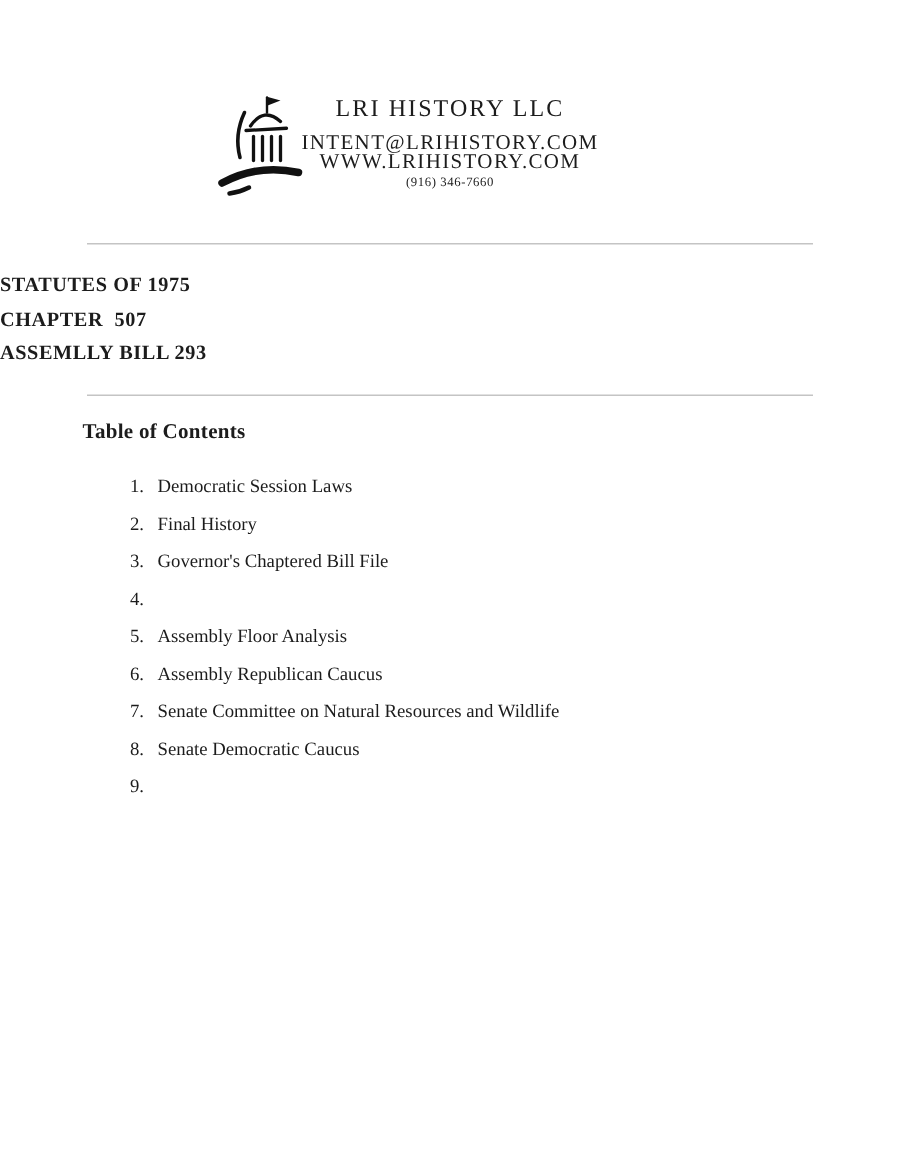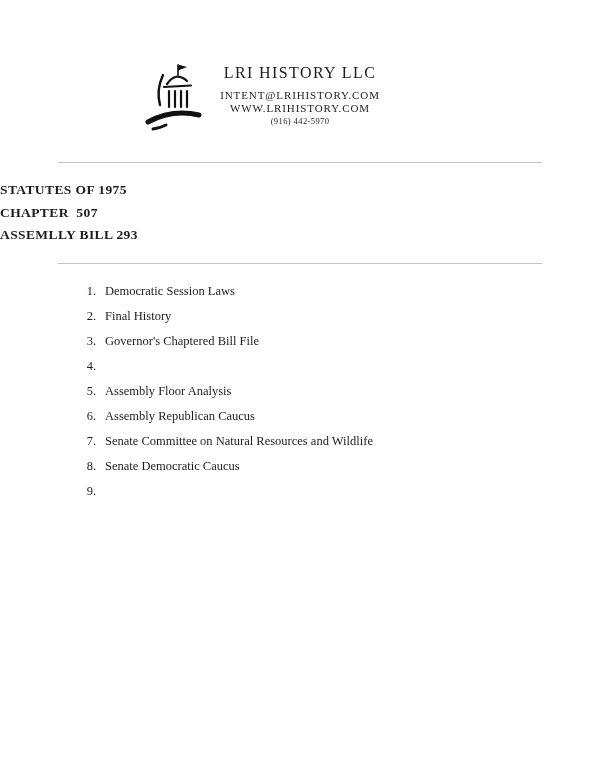--- a/index.html
+++ b/index.html
@@ -31,21 +31,21 @@
     width: 66px;
     height: 76px;
   }
   .logo svg { width: 100%; height: 100%; }
   .company {
     font-size: 16px;
     letter-spacing: 1.4px;
     margin-bottom: 7px;
   }
   .contact-line {
-    font-size: 11px;
+    font-size: 14px;
     letter-spacing: 0.9px;
     line-height: 13px;
     text-align: center;
   }
   .phone-line {
     font-size: 8.5px;
     letter-spacing: 0.4px;
     line-height: 13px;
   }
 
@@ -112,33 +112,34 @@
         <path d="M39 31 L39 47" stroke="#111" stroke-width="2.2" stroke-linecap="round"></path>
         <path d="M45 31 L45 47" stroke="#111" stroke-width="2.2" stroke-linecap="round"></path>
 
         <path d="M6 62 Q30 49 57 55" stroke="#111" stroke-width="5" stroke-linecap="round"></path>
         <path d="M11 69 Q18 68 24 65" stroke="#111" stroke-width="3" stroke-linecap="round"></path>
       </svg>
     </span>
     <div class="company">LRI HISTORY LLC</div>
     <div class="contact-line">INTENT@LRIHISTORY.COM</div>
     <div class="contact-line">WWW.LRIHISTORY.COM</div>
-    <div class="phone-line">(916) 442-5970</div>
+    <div class="phone-line">(916) 346-7660</div>
   </div>
 
   <hr class="rule rule1">
 
   <div class="ref-block">
     <div class="ref-line">STATUTES OF 1975</div>
     <div class="ref-line">CHAPTER  507</div>
     <div class="ref-line">ASSEMLLY BILL 293</div>
   </div>
 
   <hr class="rule rule2">
 
+  <div class="toc-heading">Table of Contents</div>
 
   <div class="toc-list">
     <div class="toc-item">
       <span class="toc-num">1.</span>
       <span class="toc-label">Democratic Session Laws</span>
     </div>
     <div class="toc-item">
       <span class="toc-num">2.</span>
       <span class="toc-label">Final History</span>
     </div>

